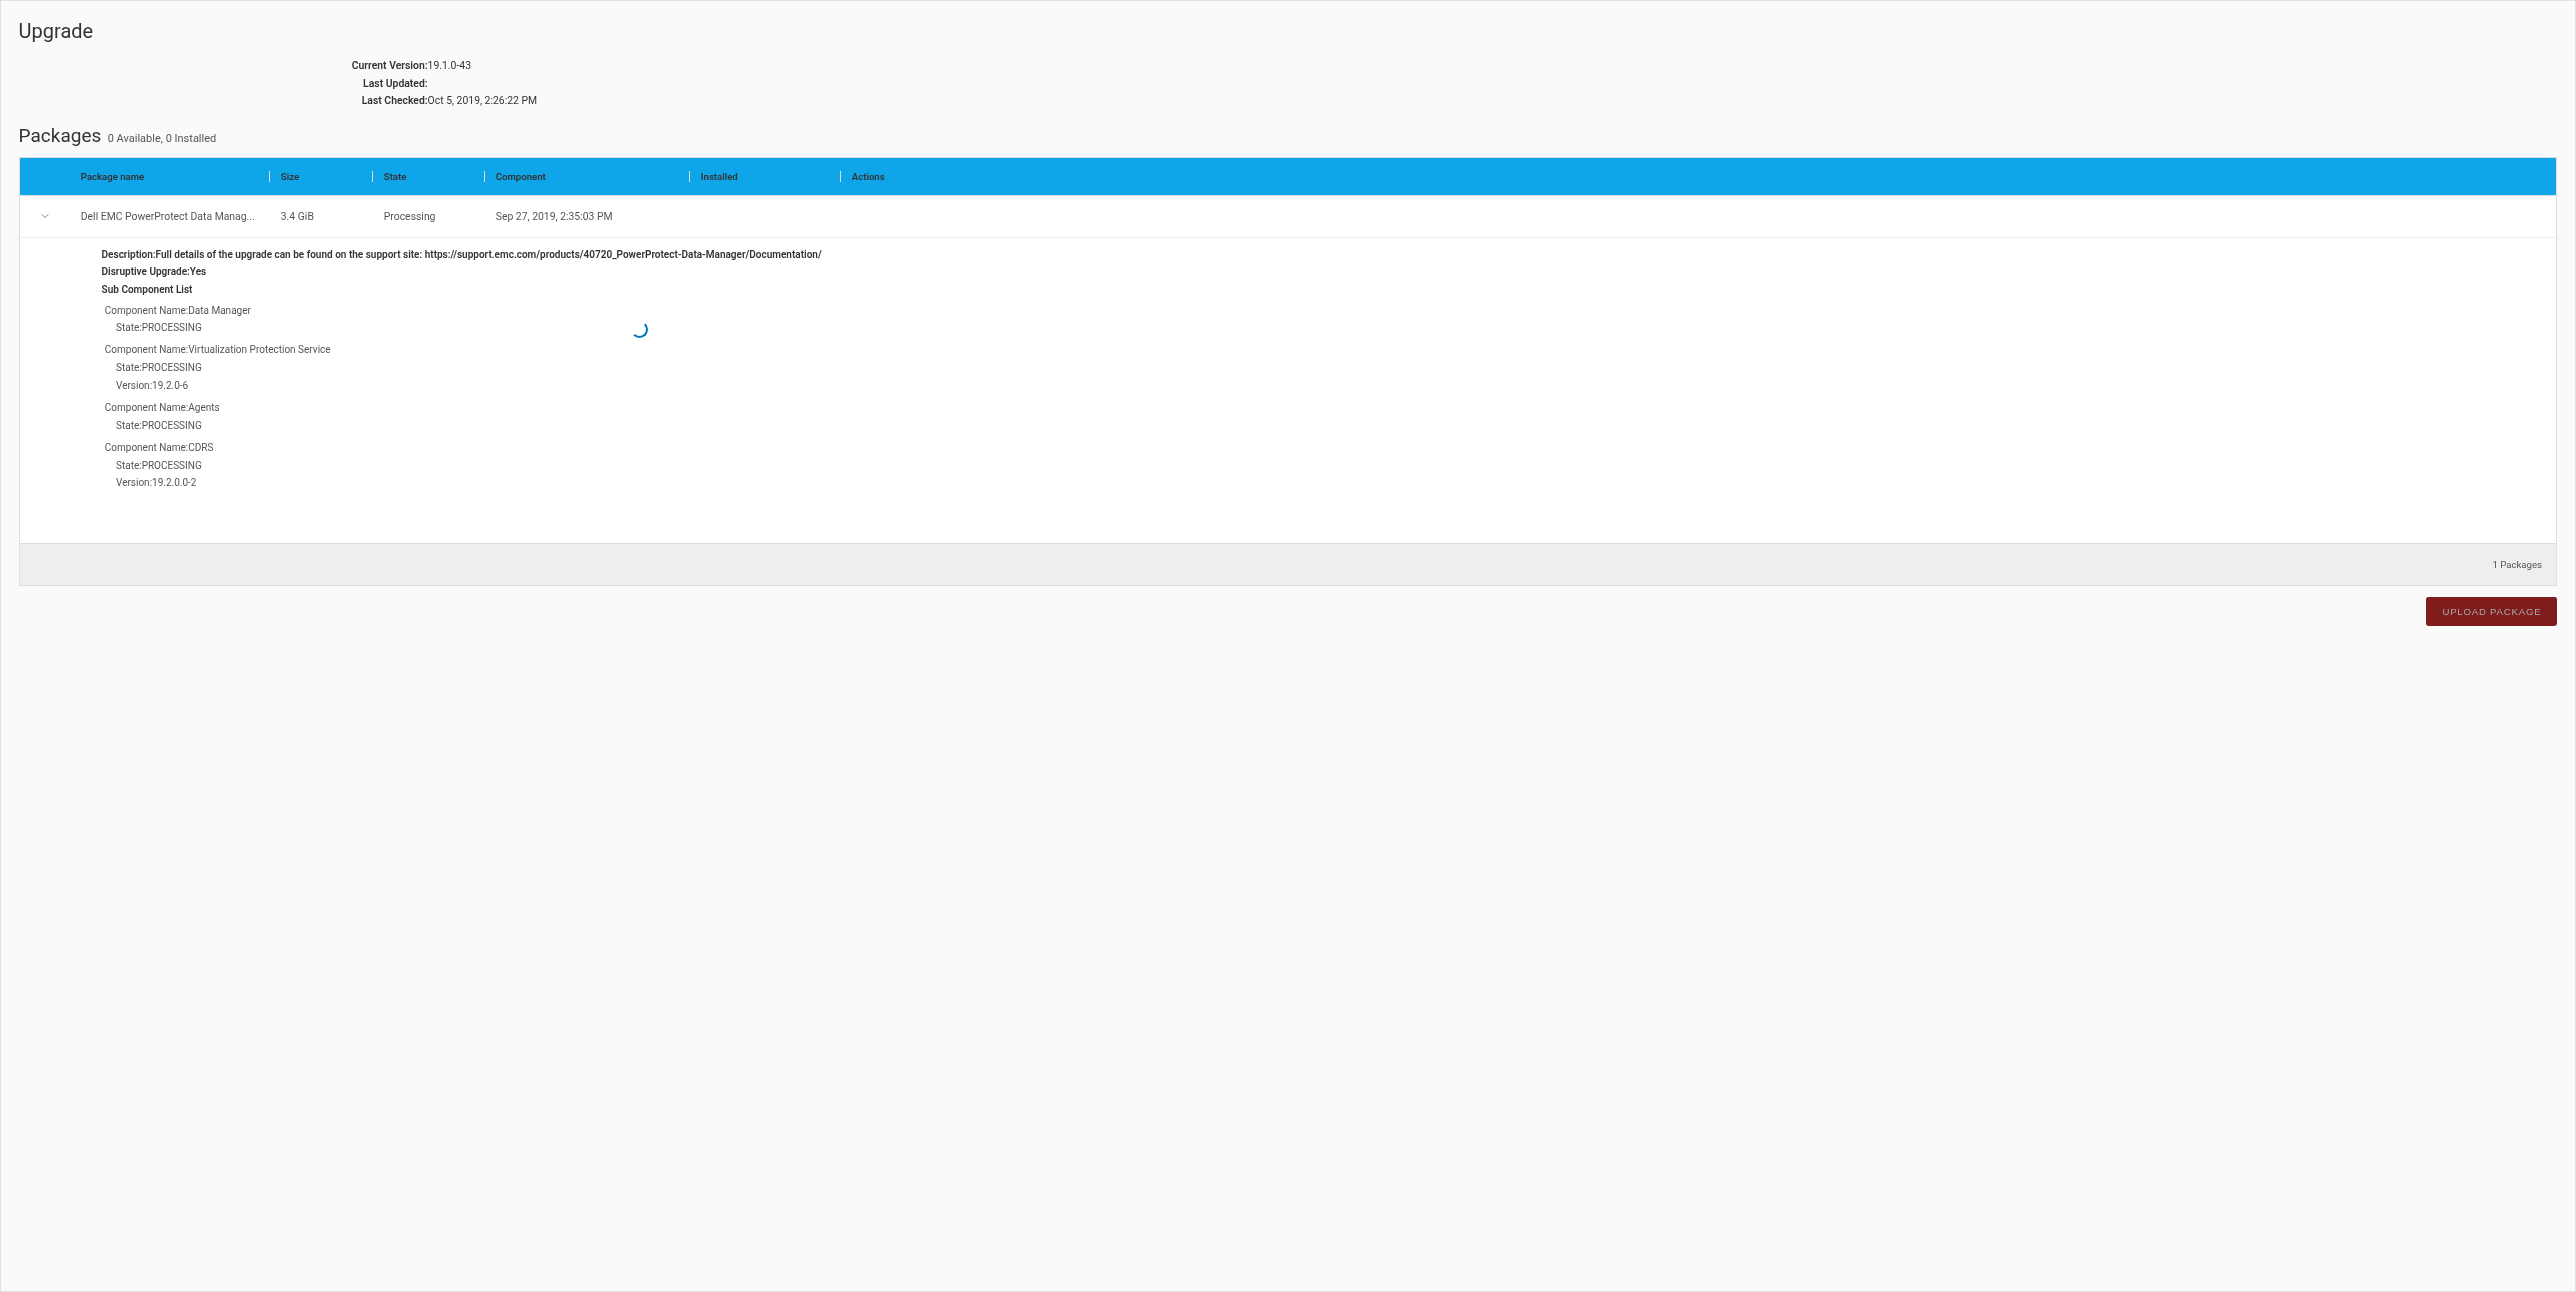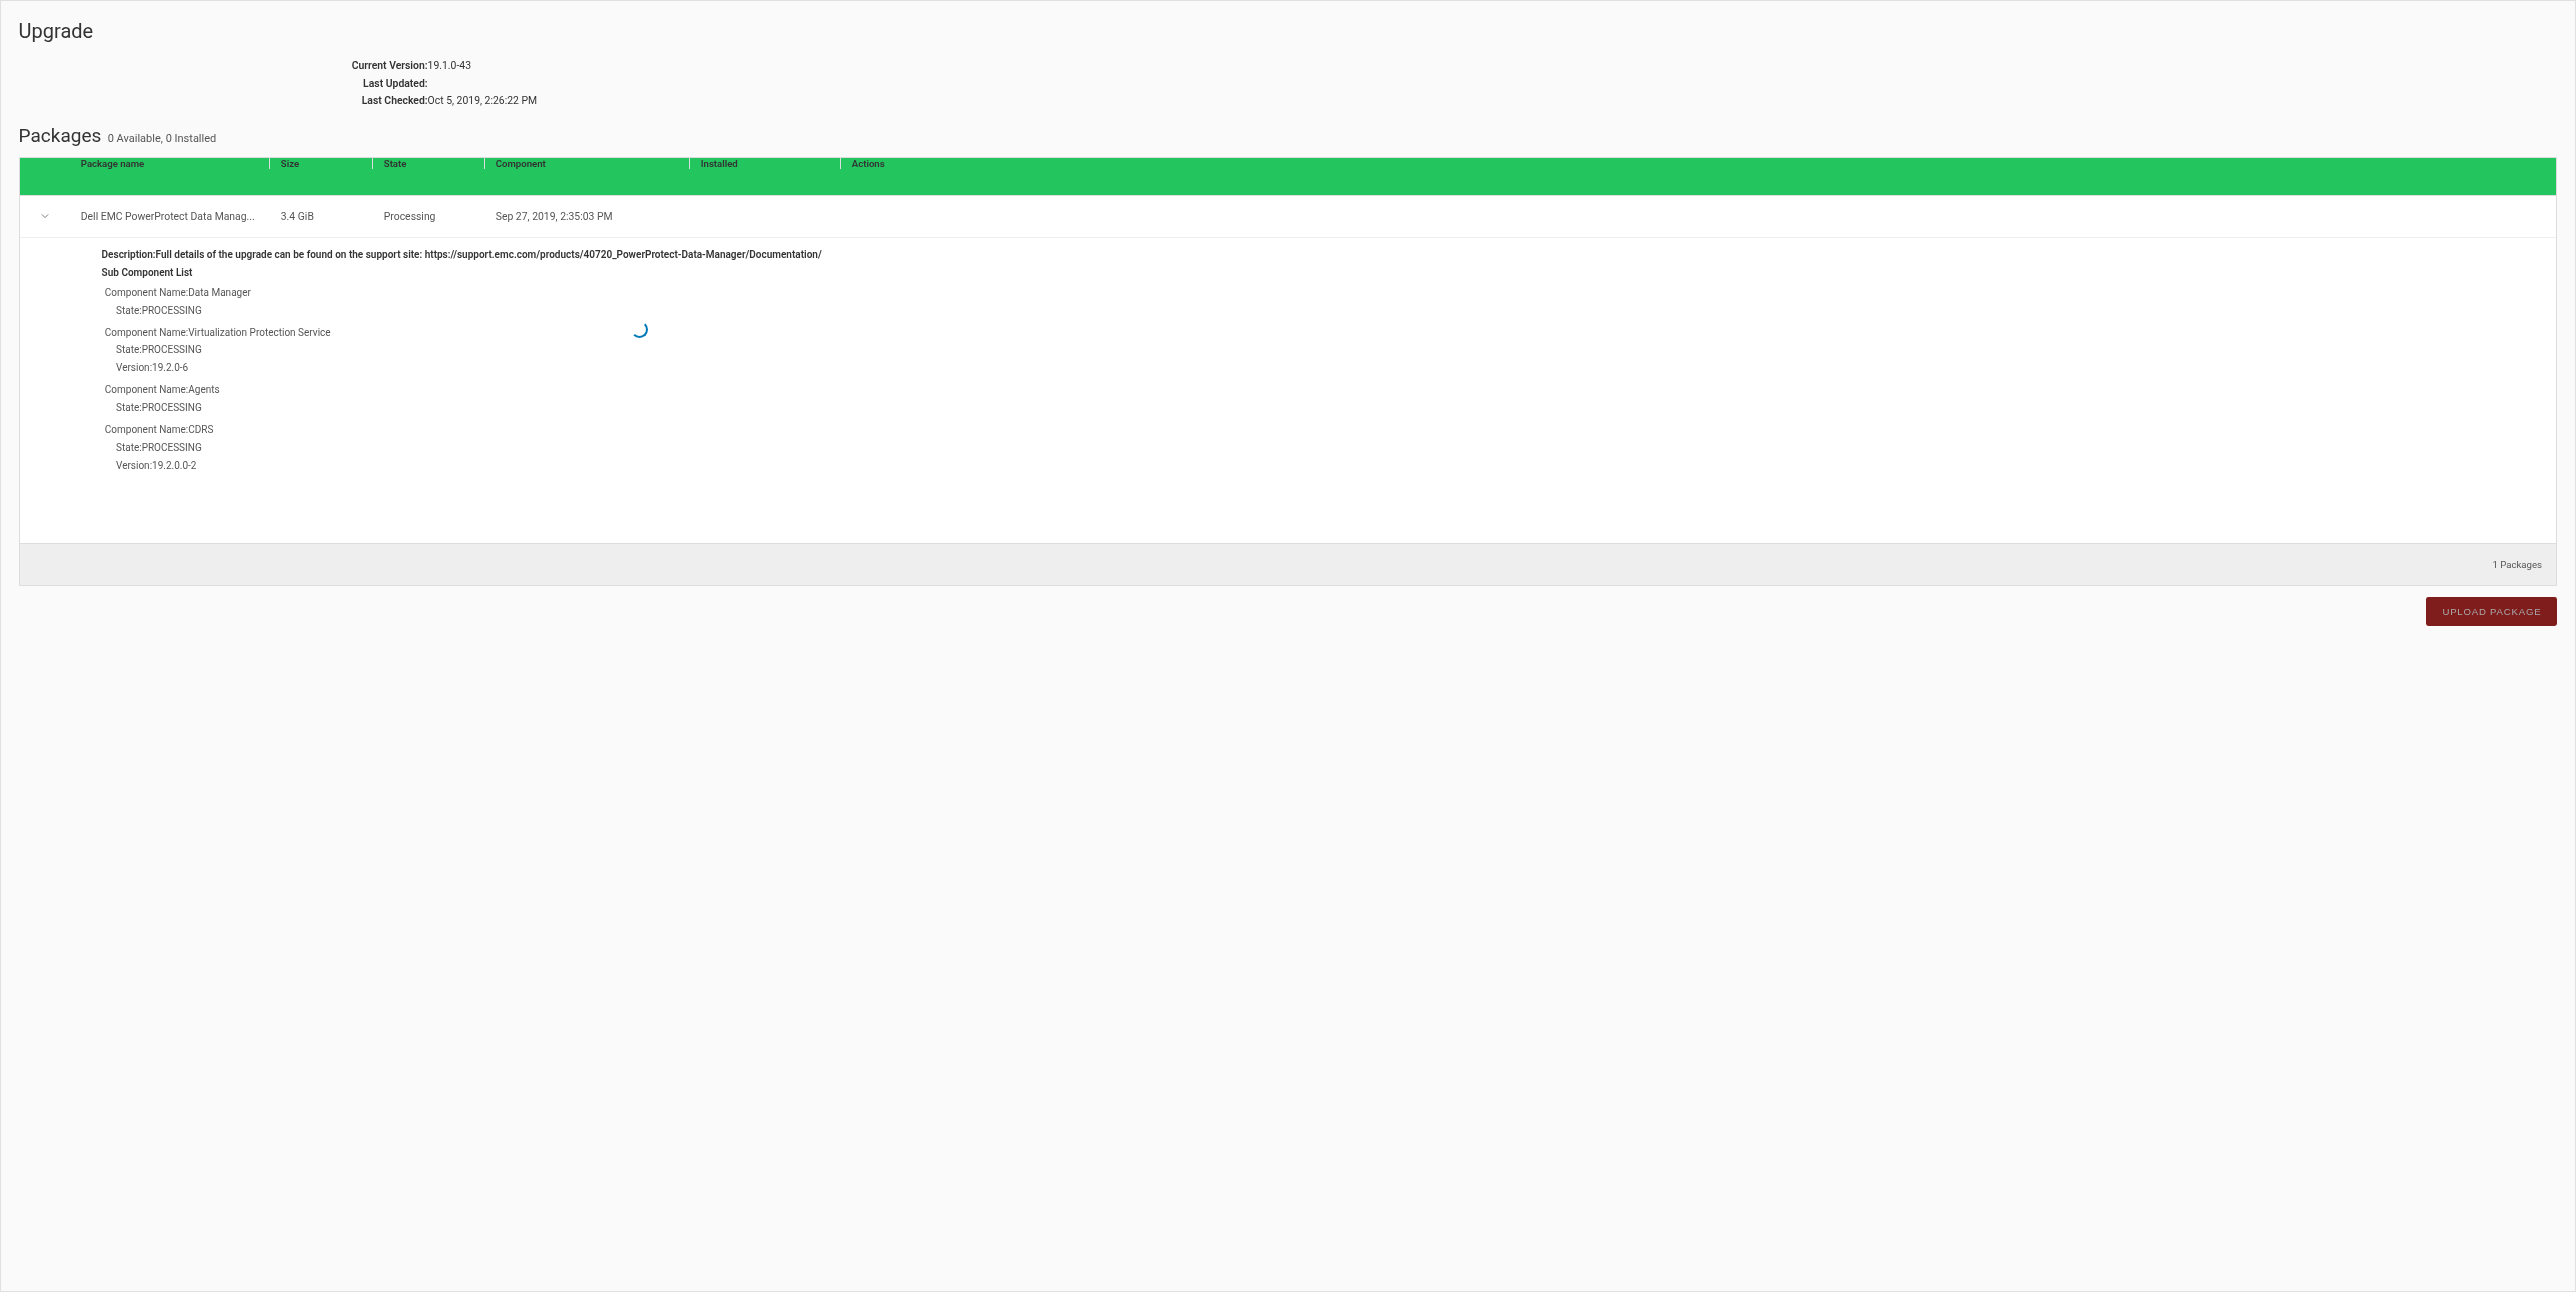--- a/index.html
+++ b/index.html
@@ -53,23 +53,23 @@
     font-size: 11px;
     color: #555;
   }
   .datagrid {
     border: 0.8px solid #ddd;
     background: #fff;
     position: relative;
   }
   .dg-head {
     display: flex;
-    background: #22c55e;
+    background: #0ea5e9;
     height: 38px;
-    align-items: flex-start;
+    align-items: center;
     border-bottom: 0.8px solid #ddd;
   }
   .dg-head-cell {
     display: flex;
     align-items: center;
     padding: 0 11.2px;
     font-size: 9.6px;
     font-weight: 600;
     color: #333;
     border-right: 0.8px solid #ddd;
@@ -226,20 +226,23 @@
       <div class="dg-cell col-state">Processing</div>
       <div class="dg-cell col-rel">Sep 27, 2019, 2:35:03 PM</div>
       <div class="dg-cell col-inst"></div>
       <div class="dg-cell col-act"></div>
     </div>
 
     <div class="detail-panel">
       <div class="detail-line bold">
         <span class="label-inline">Description:</span><span>Full details of the upgrade can be found on the support site: https://support.emc.com/products/40720_PowerProtect-Data-Manager/Documentation/</span>
       </div>
+      <div class="detail-line bold">
+        <span class="label-inline">Disruptive Upgrade:</span><span>Yes</span>
+      </div>
       <div class="sub-head">Sub Component List</div>
 
       <div id="components-root">
           <div class="component-block">
             <div class="comp-line top">Component Name:Data Manager</div>
             <div class="comp-line comp-sub">State:PROCESSING</div>
           </div>
           <div class="component-block">
             <div class="comp-line top">Component Name:Virtualization Protection Service</div>
             <div class="comp-line comp-sub">State:PROCESSING</div>

